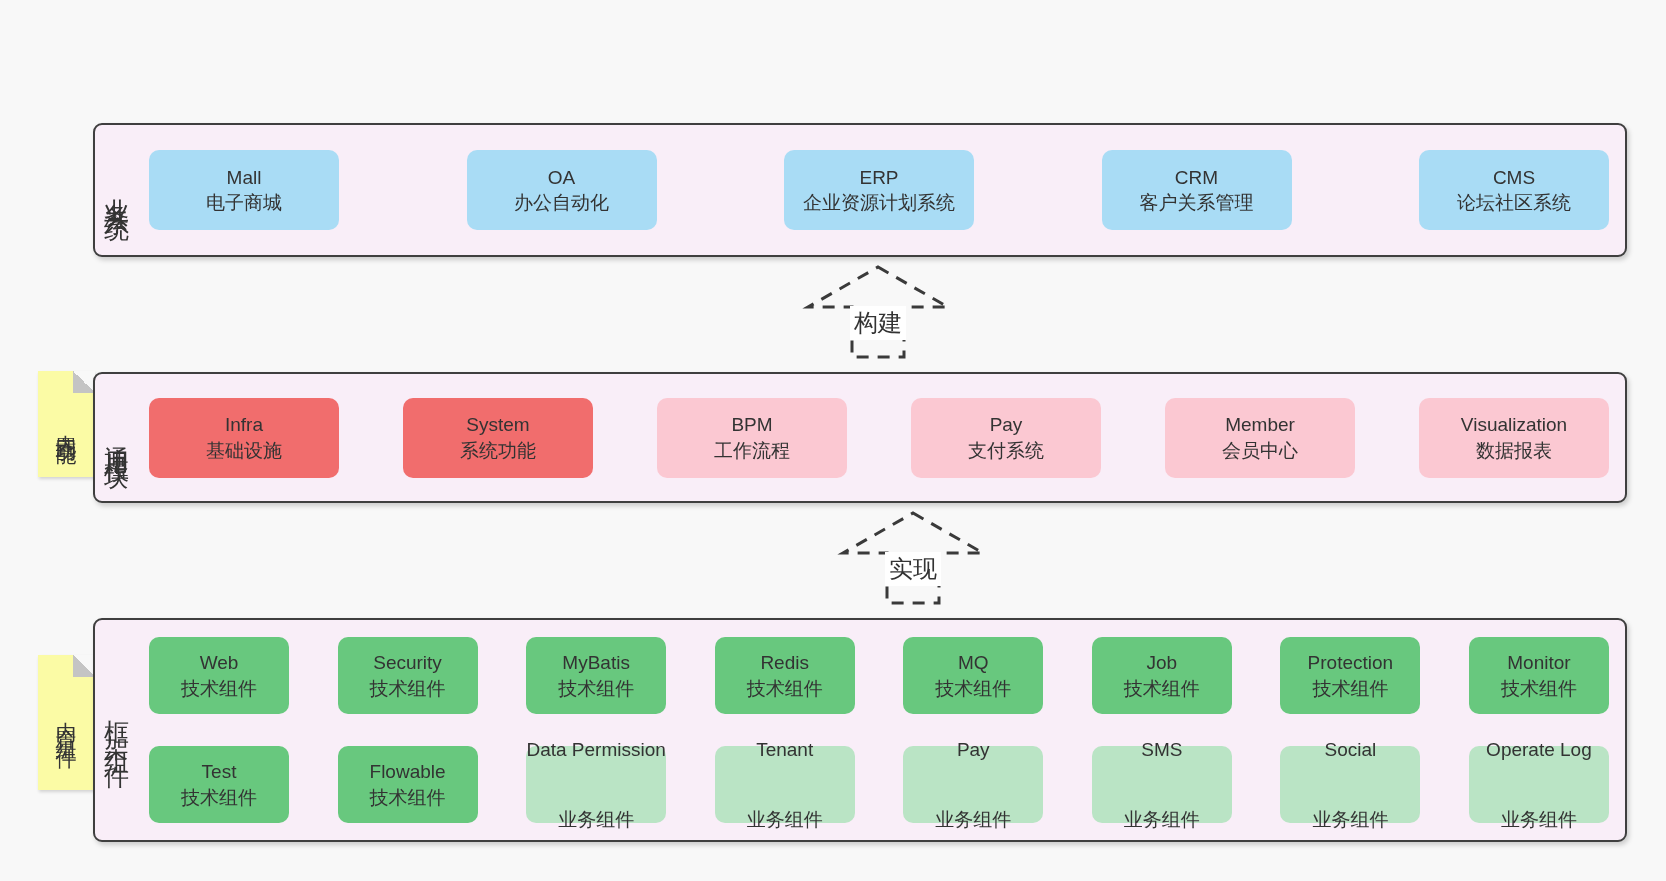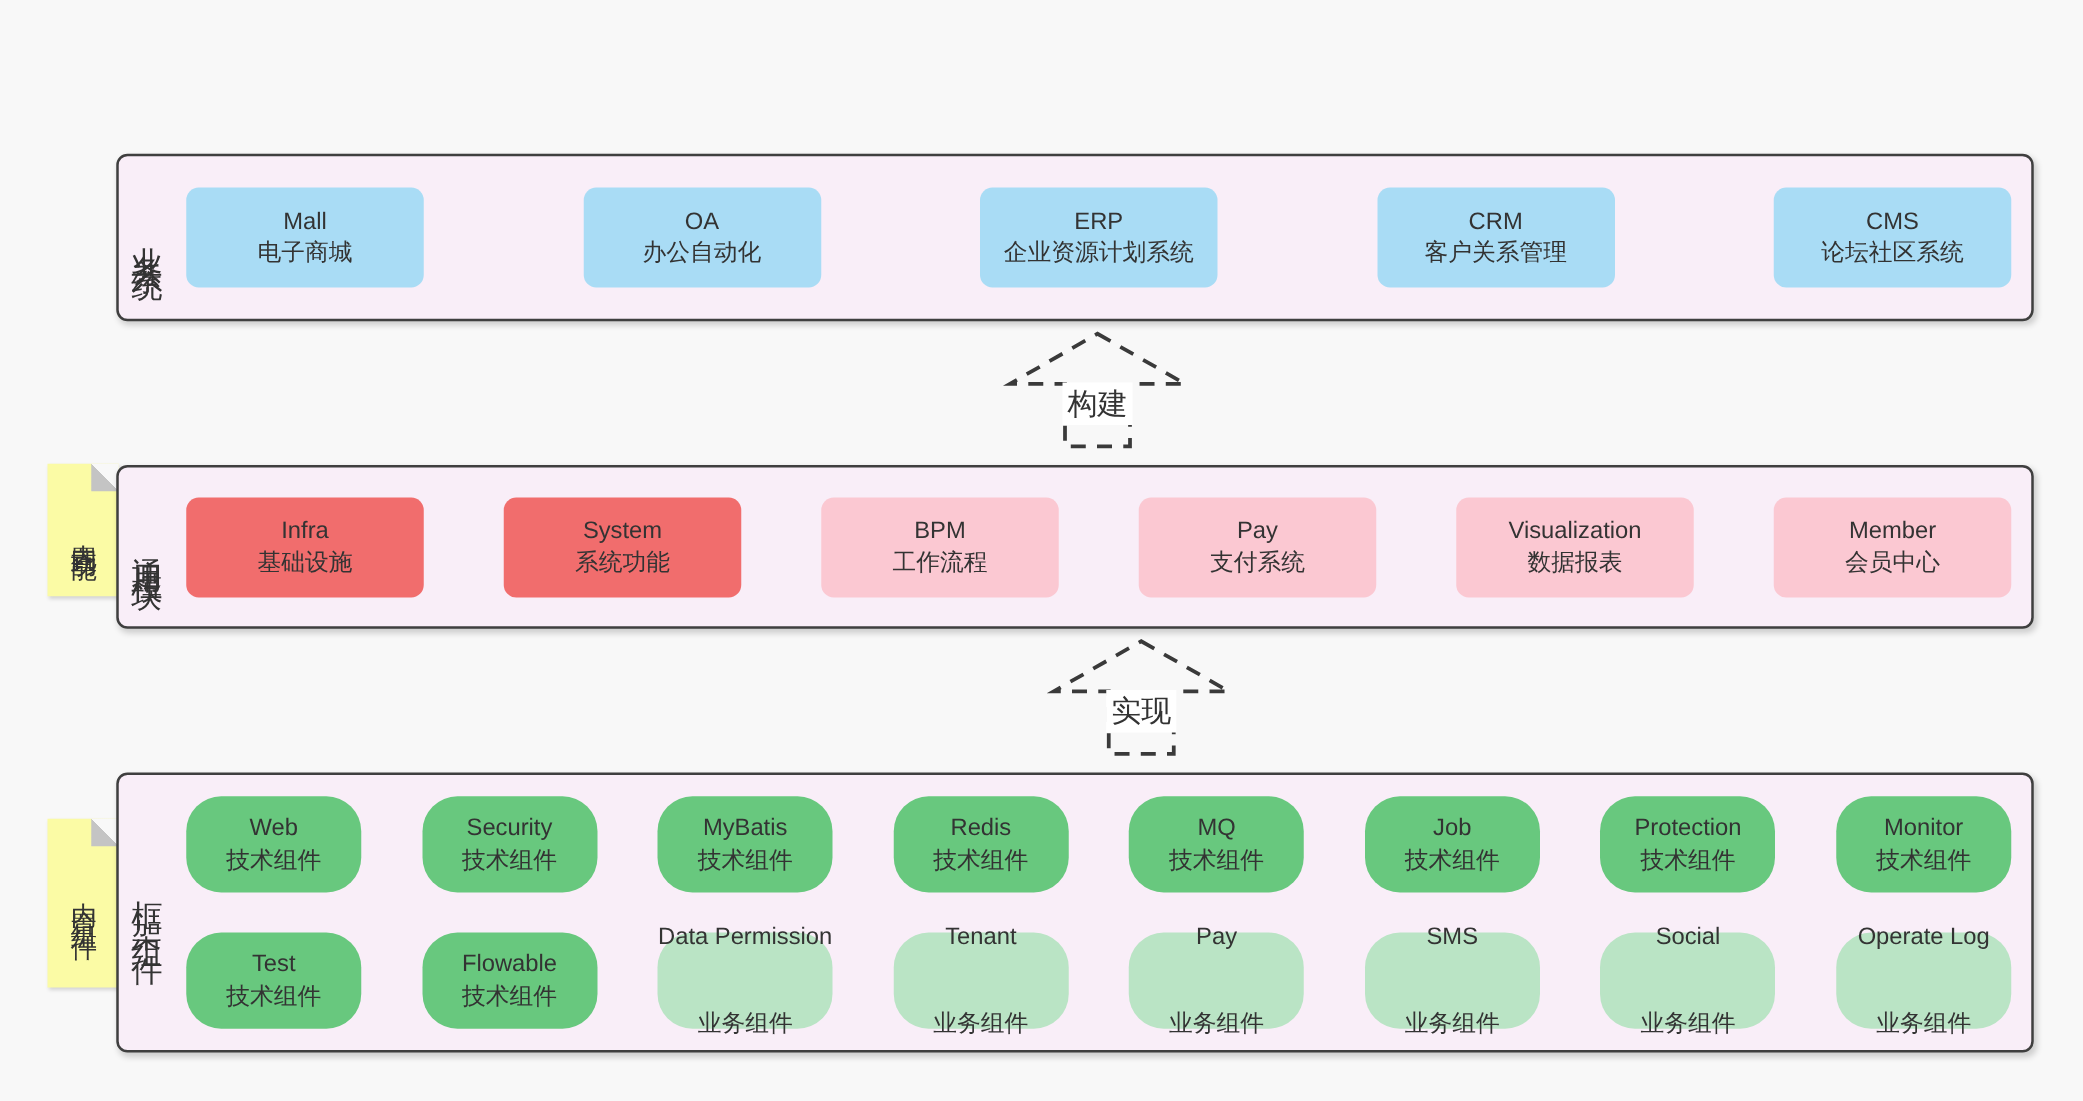--- a/index.html
+++ b/index.html
@@ -36,21 +36,21 @@
   .panel-components .vlabel{letter-spacing:15px;}
   
   .row{display:flex;justify-content:space-between;}
   .box{
     border-radius:10px;
     display:flex;flex-direction:column;align-items:center;justify-content:center;
     text-align:center;color:var(--text,#333);
     font-size:19px;line-height:1.32;
   }
   .row6 .box{width:190px;height:80px;}
-  .row8 .box{width:140px;height:77px;border-radius:28px;}
+  .row8 .box{width:140px;height:77px;}
   .blue{background:var(--box-blue,#a9dcf5);}
   .red{background:var(--box-red,#f16d6d);}
   .pink{background:var(--box-pink,#fbc8d2);}
   .green{background:var(--box-green,#68c87e);}
   .lightgreen{background:var(--box-green-light,#bae4c5);gap:44px;}
   
   .note{
     position:absolute;left:38px;width:57px;z-index:1;
     background:var(--note-yellow,#fbfba5);
     box-shadow:1px 2px 3px rgba(0,0,0,.15);
@@ -139,26 +139,26 @@
       </div>
       <div class="box pink">
         <span>BPM</span>
         <span>工作流程</span>
       </div>
       <div class="box pink">
         <span>Pay</span>
         <span>支付系统</span>
       </div>
       <div class="box pink">
+        <span>Member</span>
+        <span>会员中心</span>
+      </div>
+      <div class="box pink">
         <span>Visualization</span>
         <span>数据报表</span>
-      </div>
-      <div class="box pink">
-        <span>Member</span>
-        <span>会员中心</span>
       </div>
     </div>
   </section>
 
   <div class="arrow arrow-implement">
     <svg viewBox="0 0 160 100">
       <polygon points="80,5 150,45 106,45 106,95 54,95 54,45 10,45"></polygon>
     </svg>
     <span class="arrow-label">实现</span>
   </div>

